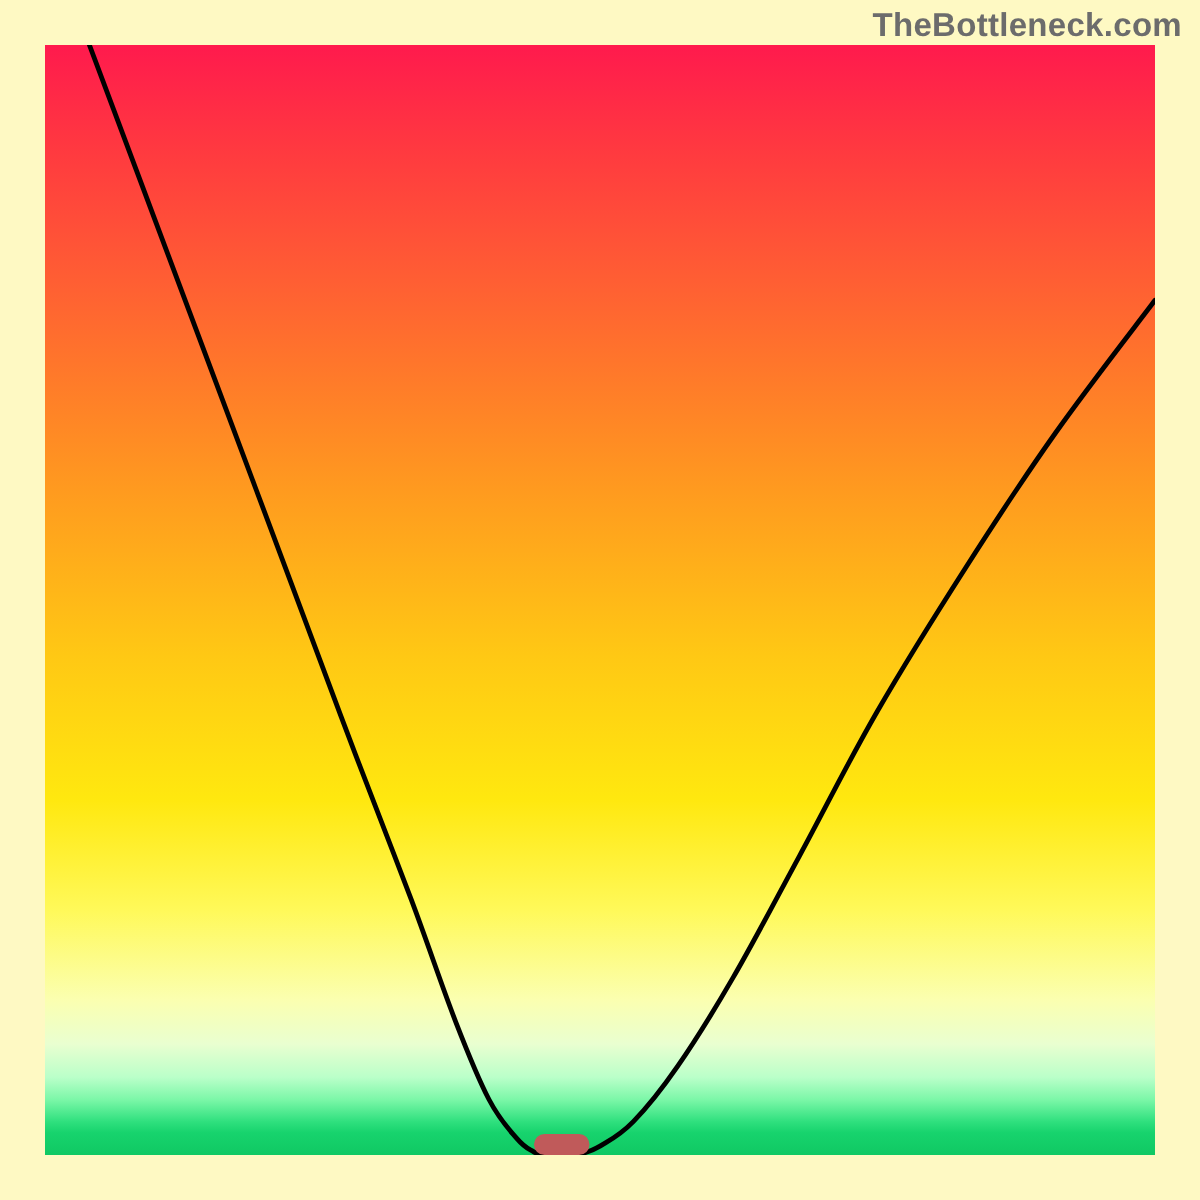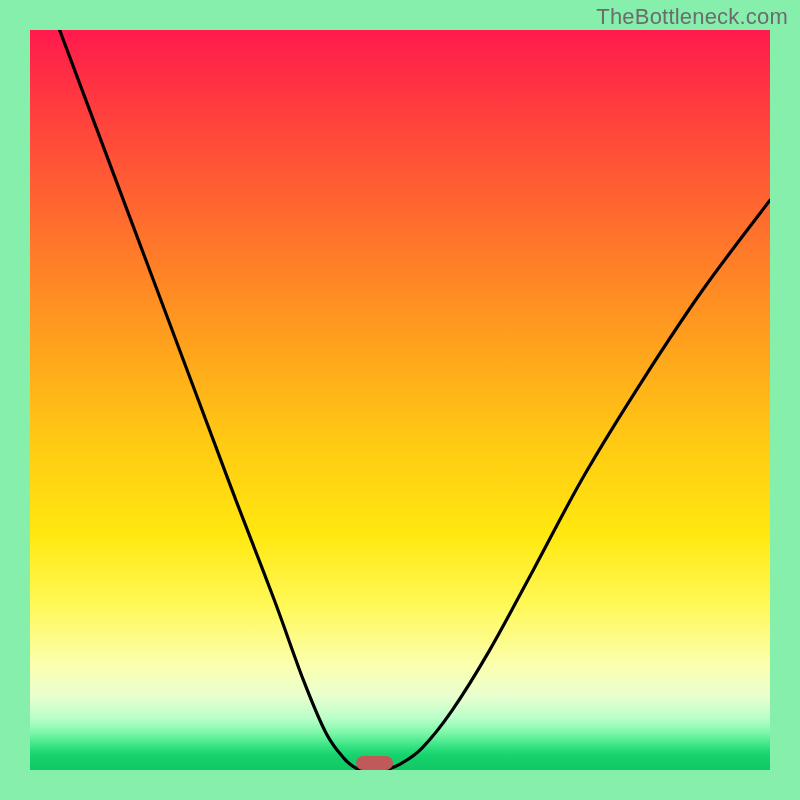--- a/index.html
+++ b/index.html
@@ -10,21 +10,22 @@
     background: #000;
     overflow: hidden;
     font-family: Arial, Helvetica, sans-serif;
   }
   .frame {
     position: absolute;
     top: 0;
     left: 0;
     width: 800px;
     height: 800px;
-    background: #86efac;
+    background: #fef9c3;
+    font-weight: bold;
   }
   .plot-area {
     position: absolute;
     top: 30px;
     left: 30px;
     width: 740px;
     height: 740px;
     background: linear-gradient(to bottom,
       #ff1a4d 0%,
       #ff3b3f 10%,

